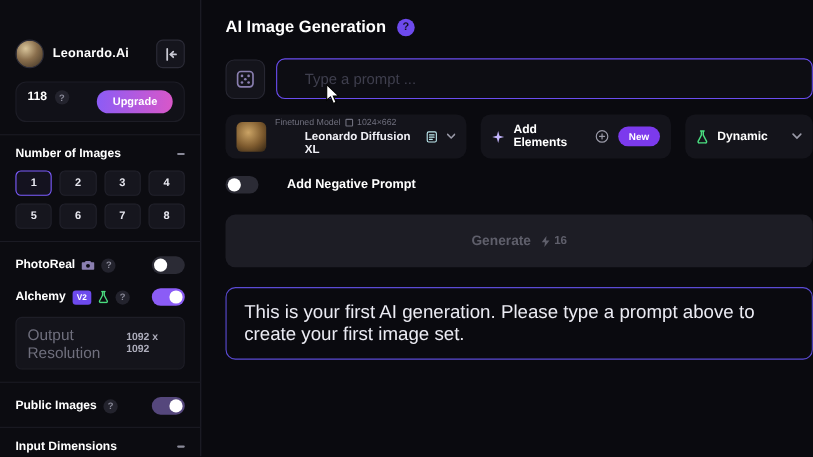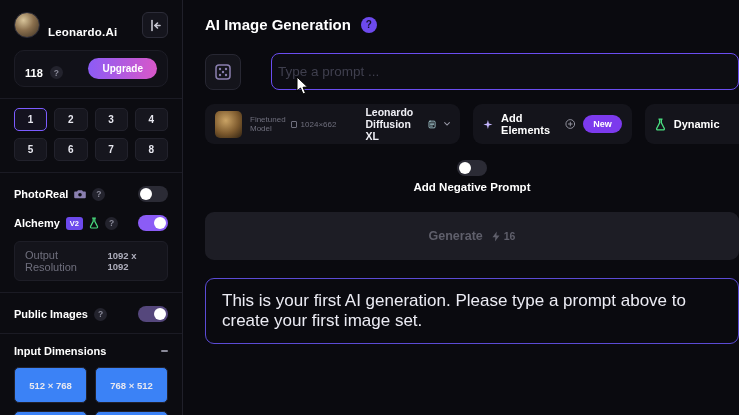--- a/index.html
+++ b/index.html
@@ -1,69 +1,69 @@
 <!DOCTYPE html>
 <html><head>
 <meta charset="utf-8">
 <style>
   * { margin:0; padding:0; box-sizing:border-box; font-family:"Liberation Sans", sans-serif; }
   html,body { width:739px; height:415px; overflow:hidden; background:#0a0a0f; }
   .app { position:relative; width:739px; height:415px; display:flex; color:#fff; }
 
   
   .sidebar { width:183px; min-width:183px; height:100%; background:#0c0c11; border-right:1px solid #20202a; padding:12px 14px 0 14px; }
-  .sb-header { display:flex; align-items:flex-end; gap:8px; padding-bottom:12px; }
+  .sb-header { display:flex; align-items:center; gap:8px; padding-bottom:12px;margin-top:24px; }
   .avatar { width:26px; height:26px; border-radius:50%; background:radial-gradient(circle at 35% 30%, #d8c49a 0%, #8a6f4d 45%, #3a2f22 100%); border:1px solid #2c2c38; flex:none; }
   .brand { font-size:11.5px; font-weight:700; letter-spacing:.2px; }
   .collapse-btn { margin-left:auto; width:26px; height:26px; background:#15151d; border:1px solid #2c2c38; border-radius:6px; display:flex; align-items:center; justify-content:center; cursor:pointer; }
-  .token-row { display:flex; align-items:flex-end; gap:7px; background:#111118; border:1px solid #1d1d26; border-radius:10px; padding:7px 10px; }
+  .token-row { display:flex; align-items:flex-start; gap:7px; background:#111118; border:1px solid #1d1d26; border-radius:10px; padding:7px 10px; }
   .tokens { font-size:11px; font-weight:700; }
   .help { width:13px; height:13px; border-radius:50%; background:#23232d; color:#8a8a99; font-size:8.5px; font-weight:700; display:inline-flex; align-items:center; justify-content:center; flex:none; cursor:pointer; }
   .upgrade { margin-left:auto; border:none; color:#fff; font-size:10px; font-weight:700; padding:5px 14px; border-radius:12px; background:linear-gradient(95deg,#8b5cf6 0%, #d957c8 100%); cursor:pointer; }
   .sb-sep { border-bottom:1px solid #1b1b24; margin:11px -14px 0 -14px; }
   .section-head { display:flex; align-items:center; justify-content:space-between; margin-top:11px; }
   .section-head .lbl { font-size:11px; font-weight:700; }
   .minus { width:7px; height:2px; background:#8a8a99; border-radius:1px; }
   .num-grid { display:grid; grid-template-columns:repeat(4,1fr); gap:7px; margin-top:9px; }
   .num-btn { height:23px; background:#16161e; border:1px solid #22222c; border-radius:5px; color:#e8e8f0; font-size:10px; font-weight:700; display:flex; align-items:center; justify-content:center; cursor:pointer; }
   .num-btn.selected { border-color:#7c5cff; background:#14121f; }
   .toggle-row { display:flex; align-items:center; gap:6px; margin-top:13px; }
   .toggle-row .lbl { font-size:11px; font-weight:700; }
   .toggle { margin-left:auto; width:30px; height:16px; border-radius:9px; background:#2b2b35; position:relative; cursor:pointer; flex:none; }
   .toggle .knob { position:absolute; top:2px; left:2px; width:12px; height:12px; border-radius:50%; background:#fff; transition:left .1s; }
   .toggle.on { background:#8b5cf6; }
   .toggle.on .knob { left:16px; }
   .toggle.dim { background:#55477c; }
   .v2-badge { background:#6d4aed; color:#fff; font-size:7.5px; font-weight:700; border-radius:3px; padding:2px 4px; }
   .res-box { margin-top:10px; background:#14141b; border:1px solid #1e1e27; border-radius:6px; padding:7px 10px; display:flex; justify-content:space-between; align-items:center; }
-  .res-box .k { color:#6f6f7d; font-size:11px; }
+  .res-box .k { color:#6f6f7d; font-size:14px; }
   .res-box .v { color:#aeaebc; font-size:9.5px; font-weight:700; }
   .dim-grid { display:grid; grid-template-columns:1fr 1fr; gap:8px; margin-top:10px; }
   .dim-btn { height:36px; background:#3b82f6; border:1px solid #22222c; border-radius:5px; color:#e8e8f0; font-size:9.5px; font-weight:700; display:flex; align-items:center; justify-content:center; cursor:pointer; }
 
   
   .main { flex:1; padding:16px 0 0 22px; min-width:0; }
   .title-row { display:flex; align-items:center; gap:10px; }
   .page-title { font-size:15px; font-weight:700; }
   .help-badge { width:16px; height:16px; border-radius:50%; background:#6d4aed; color:#14102a; font-size:10px; font-weight:700; display:inline-flex; align-items:center; justify-content:center; cursor:pointer; }
   .prompt-row { display:flex; align-items:center; gap:10px; margin-top:20px; }
   .dice-btn { width:36px; height:36px; background:#14141b; border:1px solid #272732; border-radius:8px; display:flex; align-items:center; justify-content:center; cursor:pointer; flex:none; }
-  .prompt-input { flex:1; height:37px; background:#0d0d13; border:1.5px solid #6a4df0; border-radius:8px; color:#e4e4ee; font-size:13.5px; padding:0 6px; outline:none;margin-left:20px; }
+  .prompt-input { flex:1; height:37px; background:#0d0d13; border:1.5px solid #6a4df0; border-radius:8px; color:#e4e4ee; font-size:13.5px; padding:0 25px; outline:none; }
   .prompt-input::placeholder { color:#3f3f4e; }
   .controls-row { display:flex; align-items:center; gap:13px; margin-top:14px; }
   .ctrl-box { background:#14141b; border-radius:9px; height:40px; display:flex; align-items:center; padding:0 10px; gap:8px; cursor:pointer; }
   .model-avatar { width:27px; height:27px; border-radius:5px; background:radial-gradient(circle at 40% 35%, #caa365 0%, #7d5a2e 55%, #2e2112 100%); flex:none; }
-  .model-meta { display:flex; flex-direction:row; justify-content:center; gap:2px; }
+  .model-meta { display:flex; flex-direction:column; justify-content:center; gap:2px; }
   .model-top { display:flex; align-items:center; gap:4px; color:#6f6f7d; font-size:8px; }
   .model-name { font-size:10.5px; font-weight:700; color:#f0f0f6;padding-left:27px; }
   .dim-icon { width:7px; height:7px; border:1px solid #6f6f7d; border-radius:1px; display:inline-block; }
   .style-label { font-size:11px; font-weight:700; }
   .elements-label { font-size:11px; font-weight:700; }
   .new-badge { background:#7c3aed; color:#fff; font-size:9px; font-weight:700; border-radius:10px; padding:4px 10px; }
-  .neg-row { display:flex; align-items:center; gap:5px; margin-top:16px;flex-direction:column; }
+  .neg-row { display:flex; align-items:center; gap:26px; margin-top:16px; }
   .neg-row .toggle { margin-left:0; }
   .neg-label { font-size:11.5px; font-weight:700; }
   .generate-btn { margin-top:19px; width:100%; height:48px; background:#1d1d25; border:none; border-radius:9px; display:flex; align-items:center; justify-content:center; gap:8px; color:#5f5f6b; font-size:12.5px; font-weight:700; cursor:not-allowed; }
   .gen-cost { display:flex; align-items:center; gap:3px; font-size:10.5px; font-weight:700; color:#5f5f6b; }
   .tabs { display:flex; align-items:flex-end; gap:26px; margin-top:20px; border-bottom:1px solid #1e1e28; }
   .tab { display:flex; align-items:center; gap:6px; font-size:11px; color:#6b6b78; padding-bottom:9px; cursor:pointer; border-bottom:2px solid transparent; }
   .tab.active { color:#fff; font-weight:700; border-bottom-color:#7c5cff; }
   .off-badge { background:#26262f; color:#9a9aa8; font-size:7.5px; font-weight:700; border-radius:3px; padding:2px 4px; }
   .notice { margin-top:18px; border:1px solid #5b4bd5; border-radius:9px; padding:12px 16px; font-size:17px; color:#ececf4; }
   .cursor { position:absolute; left:295px; top:76px; pointer-events:none; }
@@ -86,20 +86,24 @@
       </button>
     </div>
 
     <div class="token-row">
       <span class="tokens">118</span>
       <span class="help">?</span>
       <button class="upgrade">Upgrade</button>
     </div>
     <div class="sb-sep"></div>
 
+    <div class="section-head">
+      <span class="lbl">Number of Images</span>
+      <span class="minus"></span>
+    </div>
     <div class="num-grid">
       <div class="num-btn selected">1</div>
       <div class="num-btn">2</div>
       <div class="num-btn">3</div>
       <div class="num-btn">4</div>
       <div class="num-btn">5</div>
       <div class="num-btn">6</div>
       <div class="num-btn">7</div>
       <div class="num-btn">8</div>
     </div>

